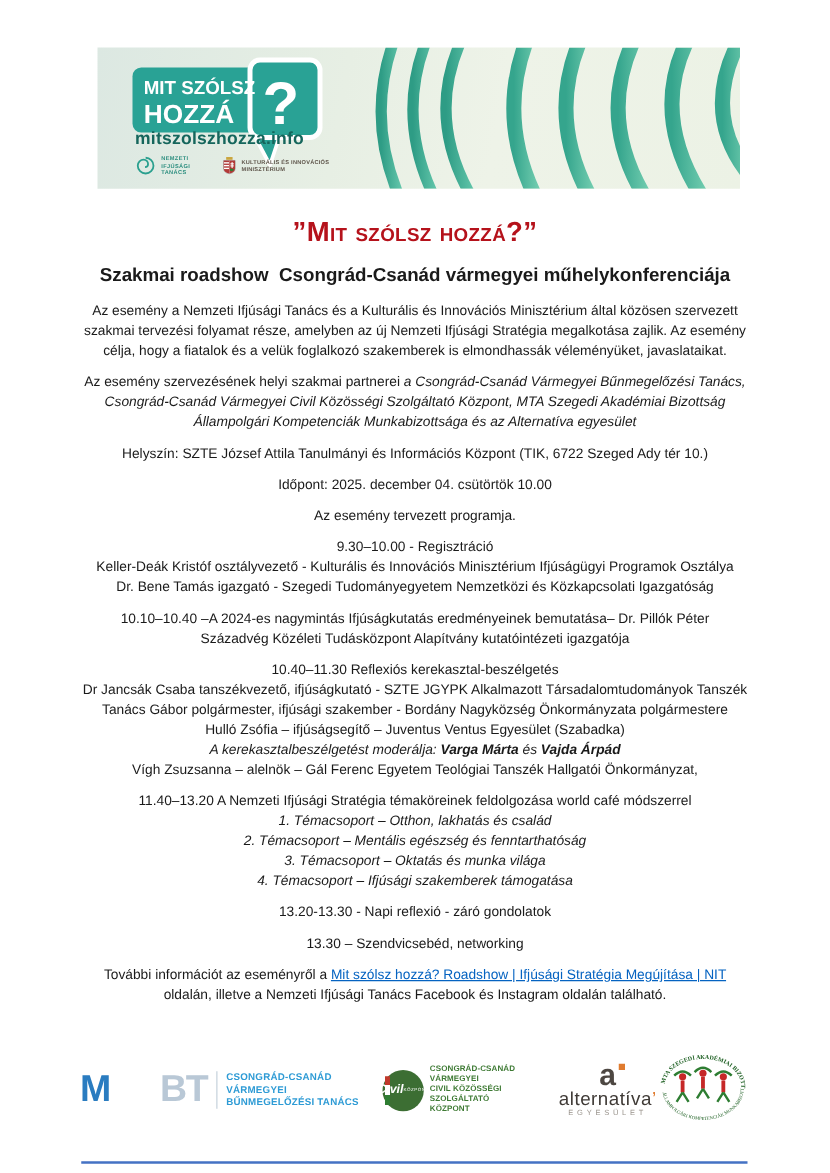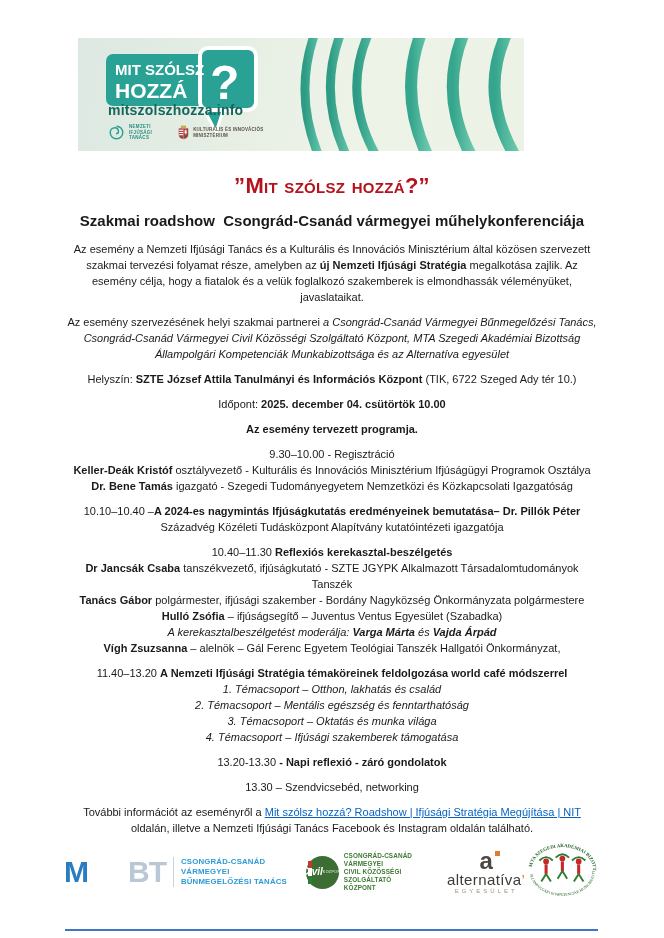--- a/index.html
+++ b/index.html
@@ -3,42 +3,42 @@
 <meta charset="utf-8">
 <style>
   * { margin:0; padding:0; box-sizing:border-box; }
   html,body { background:#fff; }
   body {
     width:664px; height:938px; overflow:hidden; position:relative;
     font-family:"Liberation Sans", sans-serif; color:#1a1a1a;
   }
   
   .banner {
-    position:absolute; left:78px; top:38px; width:446px; height:113px;
+    position:absolute; left:78px; top:38px; width:514px; height:113px;
     background:linear-gradient(100deg,#dce8e2 0%,#e7efe4 38%,#eef3e8 62%,#ecf2e5 100%);
     overflow:hidden;
   }
   .banner svg.waves { position:absolute; inset:0; }
   .bubble-svg { position:absolute; left:26px; top:6px; }
   .site-label { position:absolute; left:30px; top:64px; font-size:14px; font-weight:bold; color:#15665c; letter-spacing:.2px; }
   .banner-logos { position:absolute; left:30px; top:86px; display:flex; align-items:center; gap:26px; }
   .nit-logo { display:flex; align-items:center; gap:4px; }
   .nit-text div { font-size:4.5px; line-height:5.5px; color:#2a8d7e; font-weight:bold; letter-spacing:.3px; }
   .min-logo { display:flex; align-items:center; gap:4px; }
   .min-text div { font-size:4.5px; line-height:5.5px; color:#5c5248; font-weight:bold; letter-spacing:.2px; }
   
   .doc { position:absolute; left:64px; top:165px; width:536px; text-align:center; }
   .title {
     font-size:22px; font-weight:bold; color:#B5121B;
     font-variant:small-caps; letter-spacing:.3px; margin-top:8px;
   }
   .subtitle { font-size:15px; font-weight:bold; margin-top:13px; white-space:pre-wrap; }
   .doc-body { margin-top:12px; font-size:11px; line-height:16px; }
   .block { margin-bottom:9px; }
-  .run.b { font-weight:bold; }
+  .run.b { font-weight:normal; }
   .run.i { font-style:italic; }
   .run.bi { font-weight:bold; font-style:italic; }
   a.run.link { color:#0563C1; text-decoration:underline; cursor:pointer; }
   
   .partners { position:absolute; left:64px; top:843px; width:536px; display:flex; align-items:center; justify-content:space-between; }
   .mbt { display:flex; align-items:center; gap:7px; }
   .mbt-abbr { font-weight:bold; font-size:30px; line-height:30px; letter-spacing:-1px; }
   .mbt-abbr .m { color:#2a7cc0; }
   .mbt-abbr .bt { color:#b9c8d6;margin-left:40px; }
   .mbt-div { width:1px; height:30px; background:#c7d3dd; }

